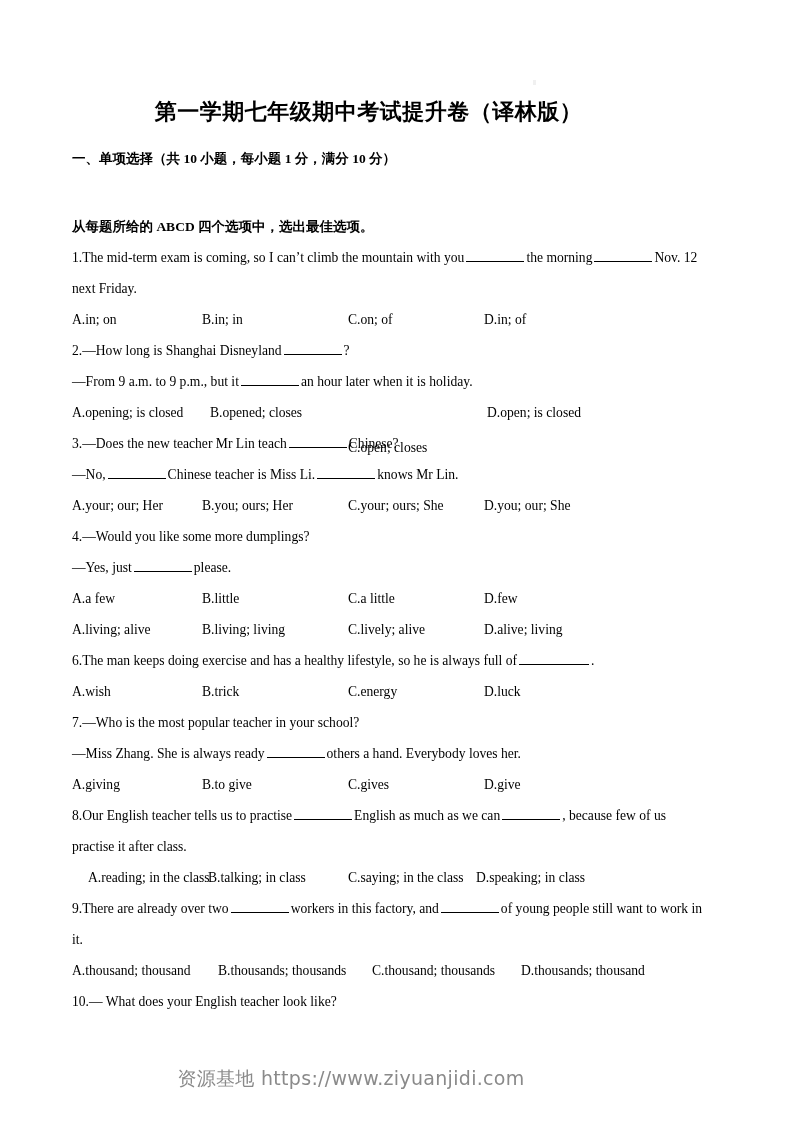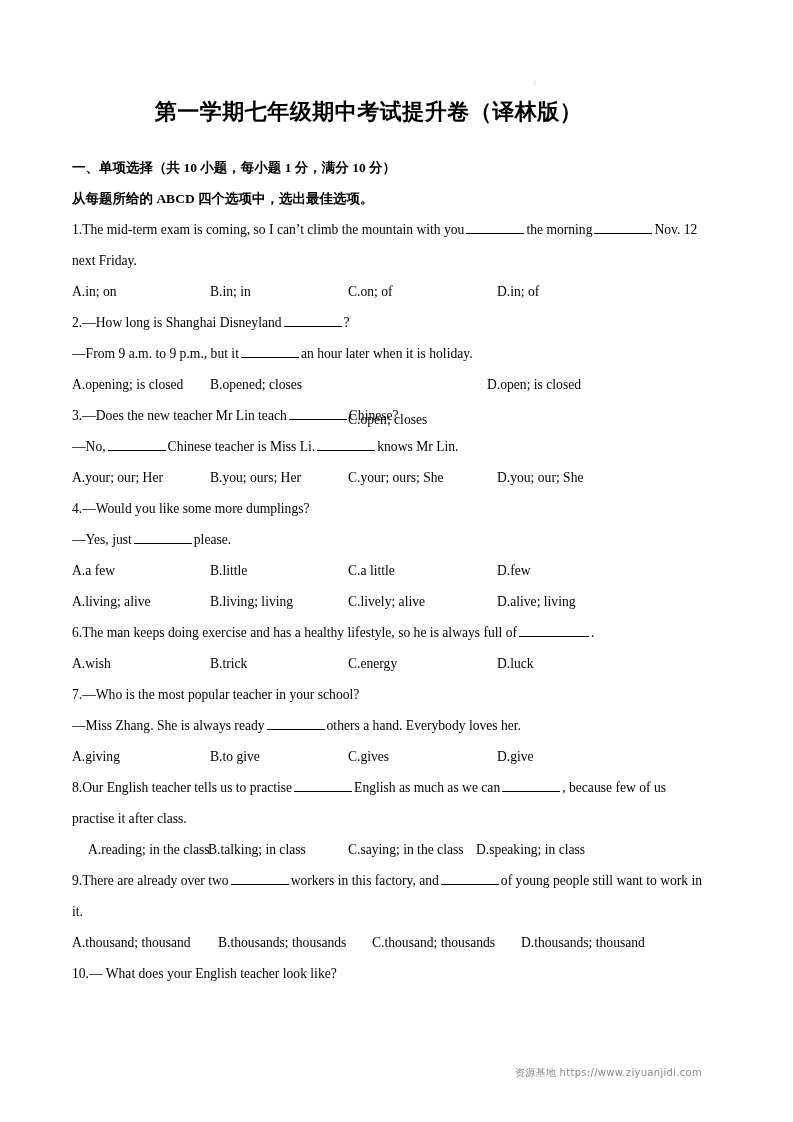--- a/index.html
+++ b/index.html
@@ -45,22 +45,23 @@
     letter-spacing: 0.5px;
     line-height: 1.25;
     font-family: "Liberation Serif", "DejaVu Serif", serif;
   }
 
   .section-head {
     font-size: 13.5px;
     font-weight: bold;
     line-height: 31px;
     white-space: nowrap;
-  }
-  .section-head.first { margin-top: 26px; }
+    margin-top: 37px;
+  }
+  .section-head.first { margin-top: 17px; }
 
   .q-line {
     font-size: 13.6px;
     line-height: 31px;
     white-space: nowrap;
   }
 
   .blank {
     display: inline-block;
     border-bottom: 1px solid #000;
@@ -79,23 +80,23 @@
     position: relative;
     height: 31px;
   }
   .opts > span {
     position: absolute;
     top: 0;
     white-space: nowrap;
   }
   
   .opts.grid4 > span:nth-child(1) { left: 0px; }
-  .opts.grid4 > span:nth-child(2) { left: 138px; }
+  .opts.grid4 > span:nth-child(2) { left: 130px; }
   .opts.grid4 > span:nth-child(3) { left: 276px; }
-  .opts.grid4 > span:nth-child(4) { left: 425px; }
+  .opts.grid4 > span:nth-child(4) { left: 412px; }
   
   .opts.grid4w > span:nth-child(1) { left: 0px; }
   .opts.grid4w > span:nth-child(2) { left: 138px; }
   .opts.grid4w > span:nth-child(3) { left: 276px; margin-top: 35px; }
   .opts.grid4w > span:nth-child(4) { left: 415px; }
   
   .opts.tight8 > span:nth-child(1) { left: 16px; }
   .opts.tight8 > span:nth-child(2) { left: 136px; }
   .opts.tight8 > span:nth-child(3) { left: 276px; }
   .opts.tight8 > span:nth-child(4) { left: 404px; }
@@ -103,22 +104,22 @@
   .opts.tight9 > span:nth-child(1) { left: 0px; }
   .opts.tight9 > span:nth-child(2) { left: 146px; }
   .opts.tight9 > span:nth-child(3) { left: 300px; }
   .opts.tight9 > span:nth-child(4) { left: 449px; }
 
   .watermark {
     position: absolute;
     left: 0;
     right: 0;
     top: 1066px;
-    text-align: right;
-    font-size: 10px;
+    text-align: center;
+    font-size: 19px;
     color: #8a8a8a;
     font-family: "DejaVu Sans", "Liberation Sans", sans-serif;
     letter-spacing: 0.3px;
   }
 </style>
 </head>
 <body>
 
 <div class="page">
 

